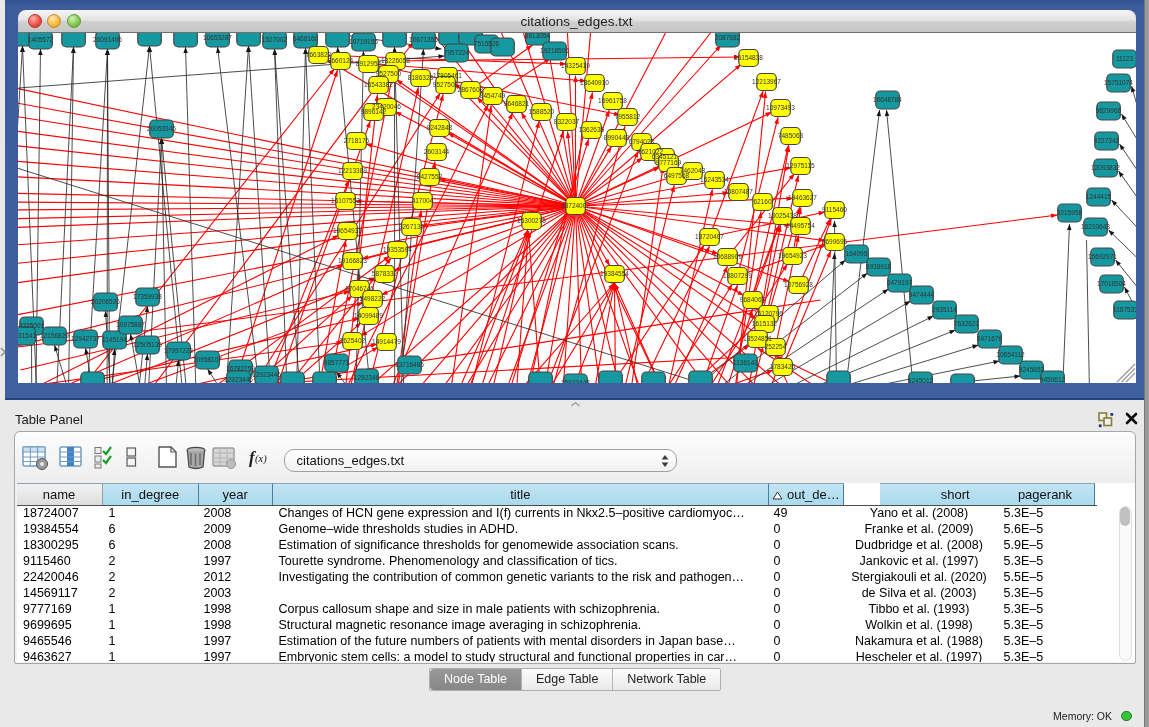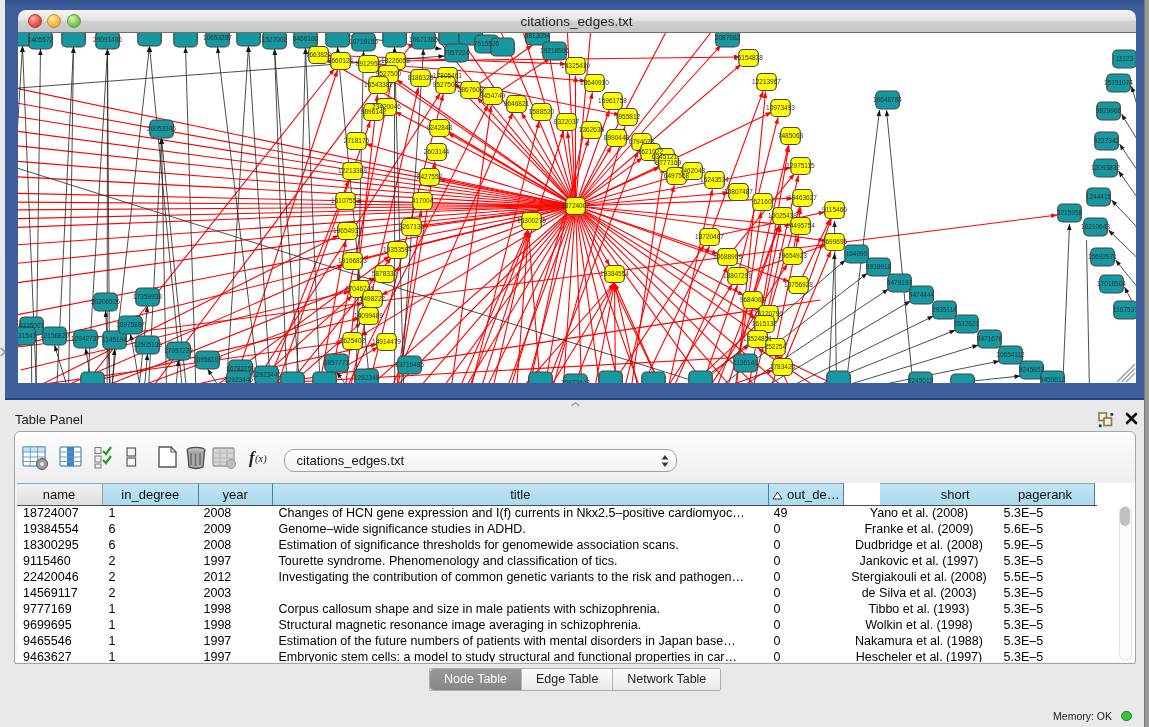--- a/index.html
+++ b/index.html
@@ -840,21 +840,21 @@
             <span class="c2">2008</span>
             <span class="c3">Changes of HCN gene expression and I(f) currents in Nkx2.5–positive cardiomyoc…</span>
             <span class="c4">49</span>
             <span class="c5">Yano et al. (2008)</span>
             <span class="c6">5.3E–5</span>
           </div>
 <div class="row" style="top:39px">
             <span class="c0">19384554</span>
             <span class="c1">6</span>
             <span class="c2">2009</span>
-            <span class="c3">Genome–wide significance studies in ADHD.</span>
+            <span class="c3">Genome–wide thresholds studies in ADHD.</span>
             <span class="c4">0</span>
             <span class="c5">Franke et al. (2009)</span>
             <span class="c6">5.6E–5</span>
           </div>
 <div class="row" style="top:55px">
             <span class="c0">18300295</span>
             <span class="c1">6</span>
             <span class="c2">2008</span>
             <span class="c3">Estimation of significance thresholds for genomewide association scans.</span>
             <span class="c4">0</span>
@@ -869,21 +869,21 @@
             <span class="c4">0</span>
             <span class="c5">Jankovic et al. (1997)</span>
             <span class="c6">5.3E–5</span>
           </div>
 <div class="row" style="top:87px">
             <span class="c0">22420046</span>
             <span class="c1">2</span>
             <span class="c2">2012</span>
             <span class="c3">Investigating the contribution of common genetic variants to the risk and pathogen…</span>
             <span class="c4">0</span>
-            <span class="c5">Stergiakouli et al. (2008)</span>
+            <span class="c5">Stergiakouli et al. (2020)</span>
             <span class="c6">5.5E–5</span>
           </div>
 <div class="row" style="top:103px">
             <span class="c0">14569117</span>
             <span class="c1">2</span>
             <span class="c2">2003</span>
             <span class="c4">0</span>
             <span class="c5">de Silva et al. (2003)</span>
             <span class="c6">5.3E–5</span>
           </div>

